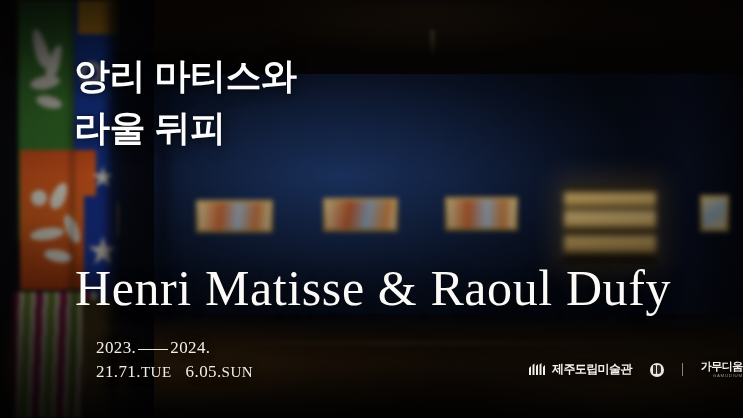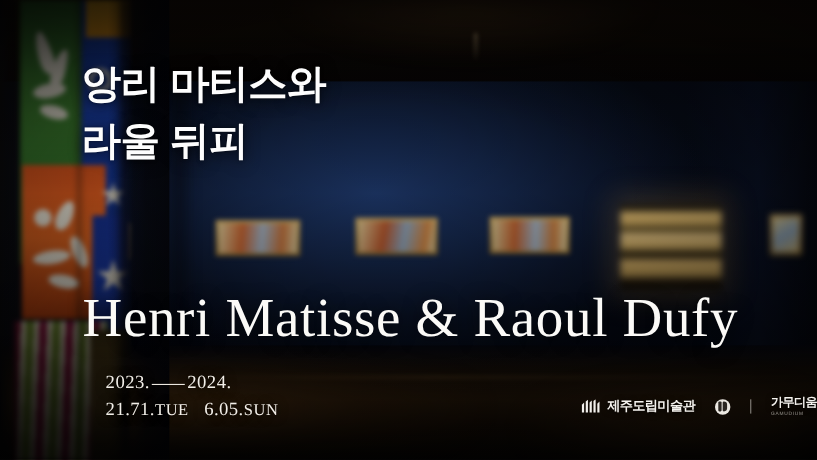--- a/index.html
+++ b/index.html
@@ -229,21 +229,21 @@
   }
   .dates .sep::after{
     content:"";position:absolute;left:2px;right:2px;bottom:3px;height:1.5px;background:#ece8e0;
   }
   .dates .gap{display:inline-block;width:14px;}
   .dates .dow{font-size:15px;letter-spacing:.5px;}
 
   
   .logos{
     position:absolute;left:528px;top:361px;
-    display:flex;align-items:center;gap:18px;
+    display:flex;align-items:center;gap:18px;text-align:right;
   }
   .logo{display:flex;align-items:center;gap:5px;}
 
   .jeju-mark{
     display:block;width:19px;height:13px;flex:0 0 auto;
   }
   .jeju-name{
     color:#f4f2ee;font-family:"Liberation Sans", sans-serif;
     font-size:12px;font-weight:700;letter-spacing:-0.6px;white-space:nowrap;
     text-shadow:0 1px 6px rgba(0,0,0,.85);

